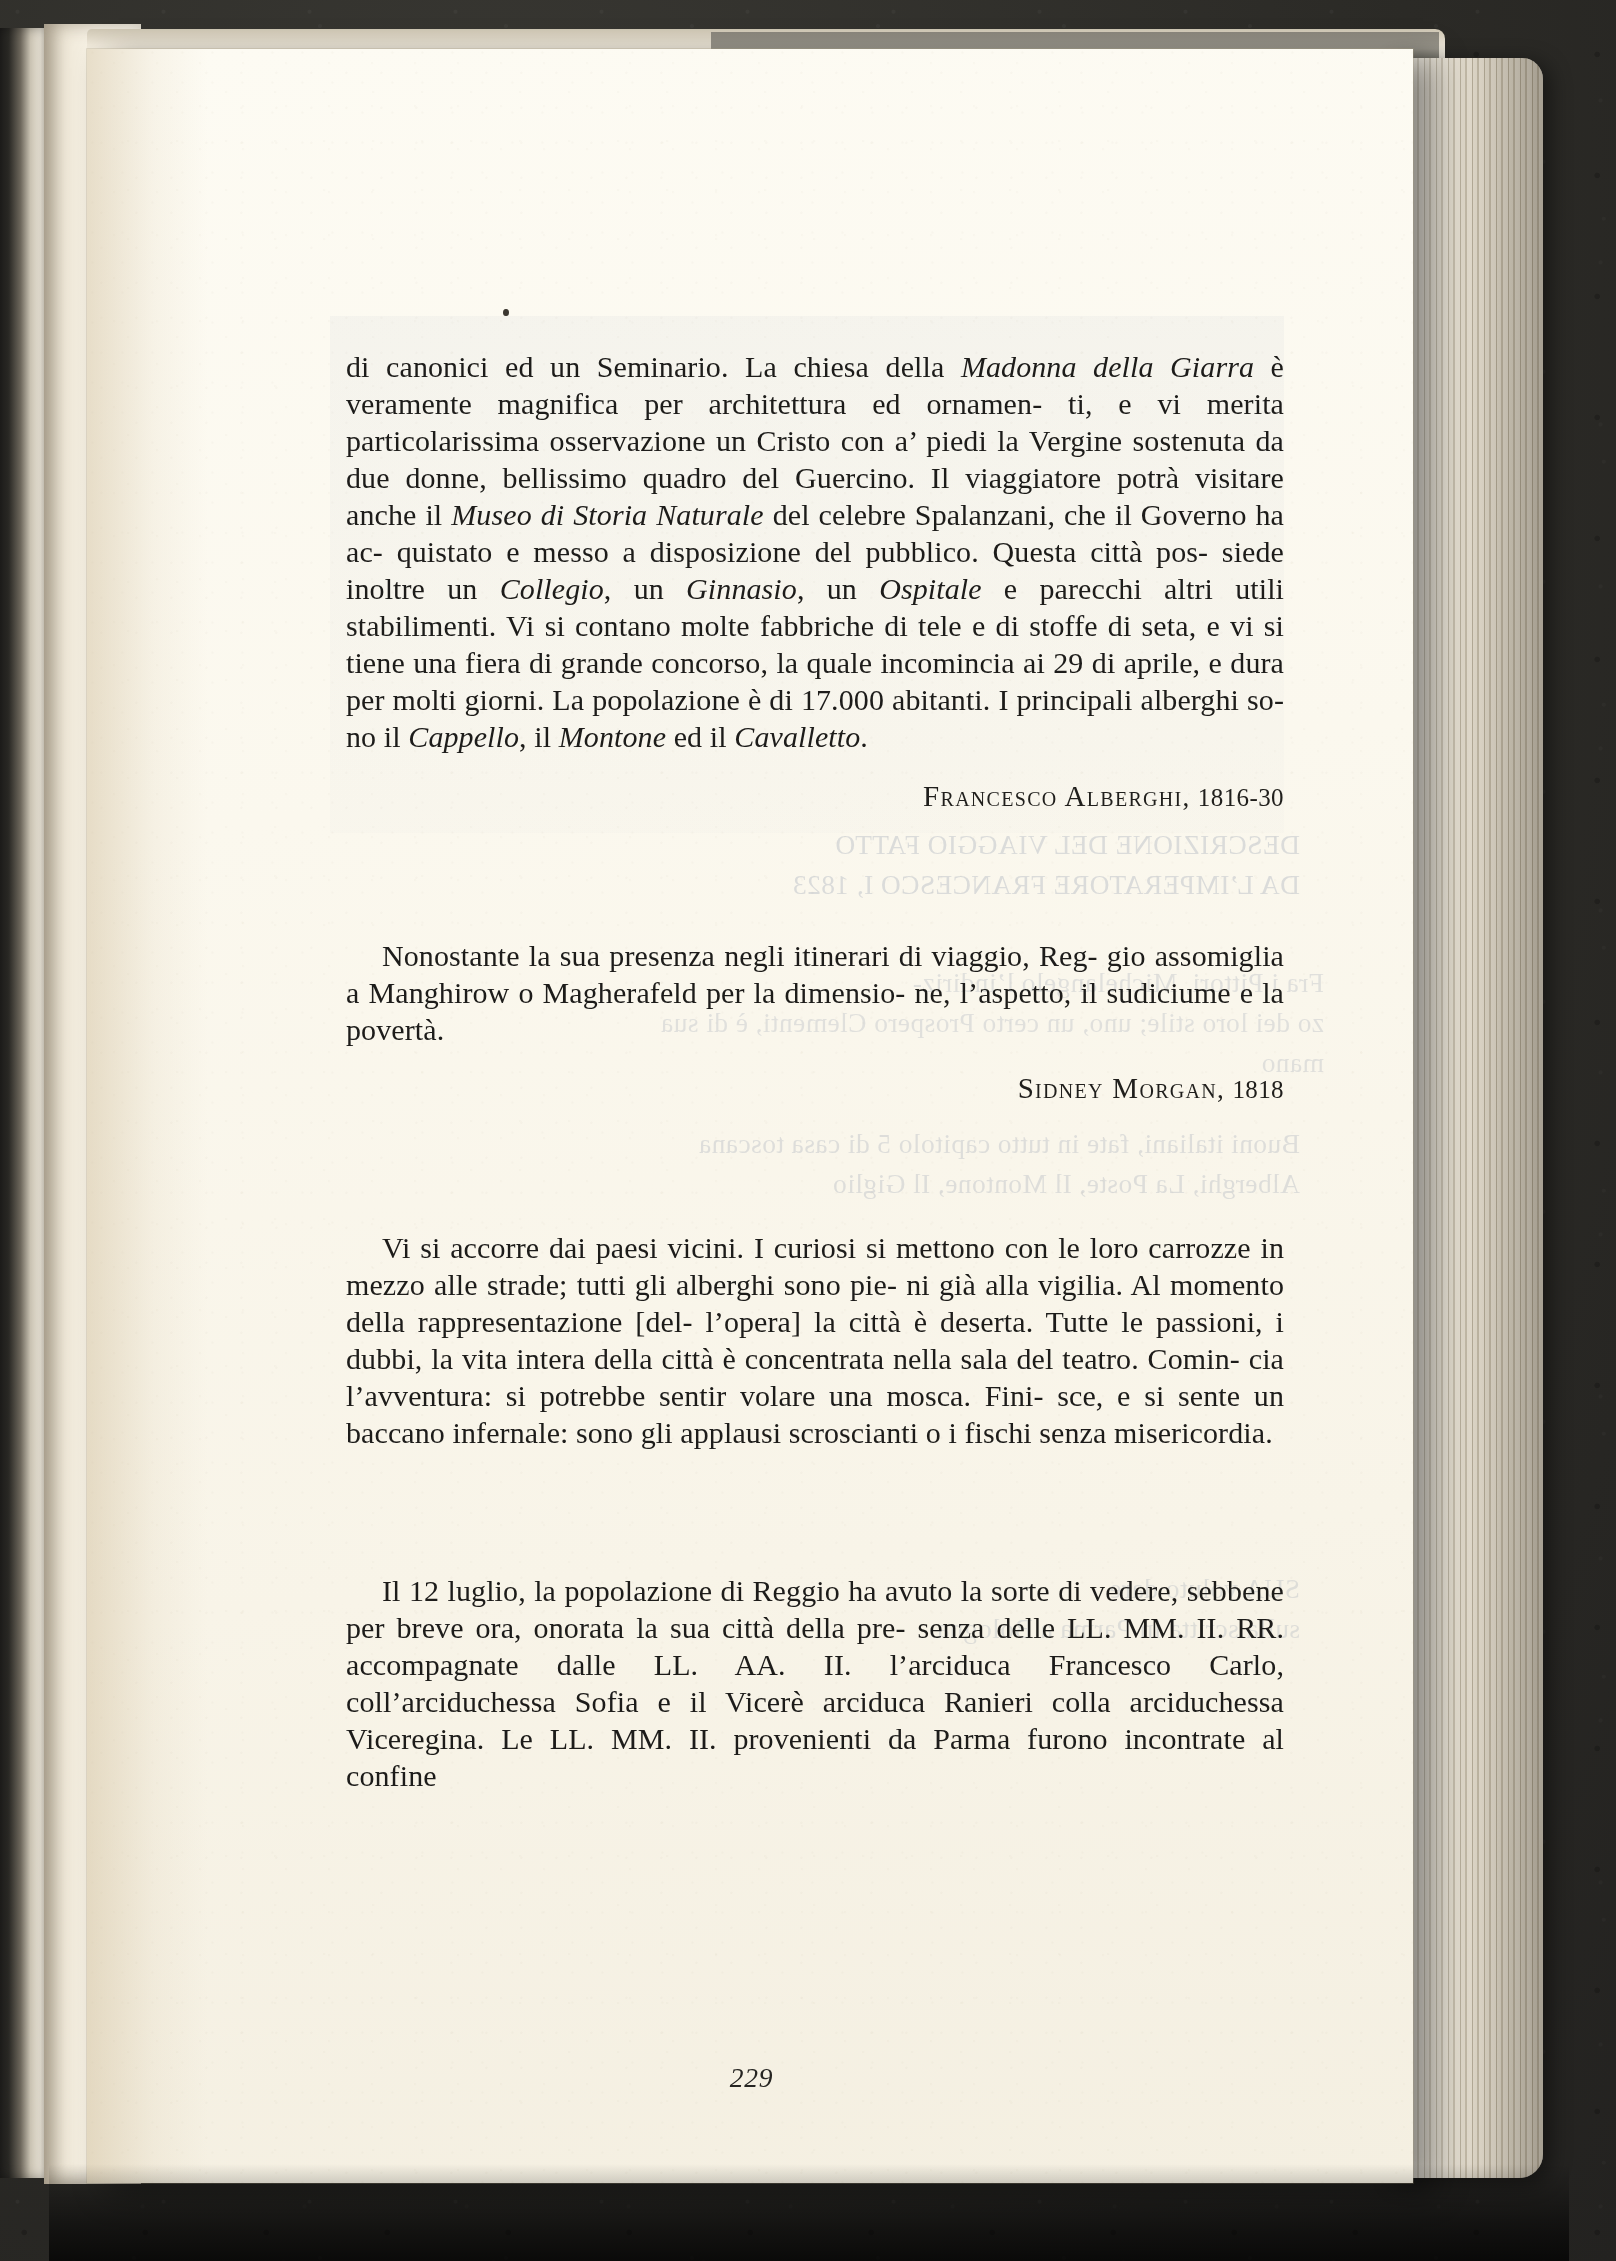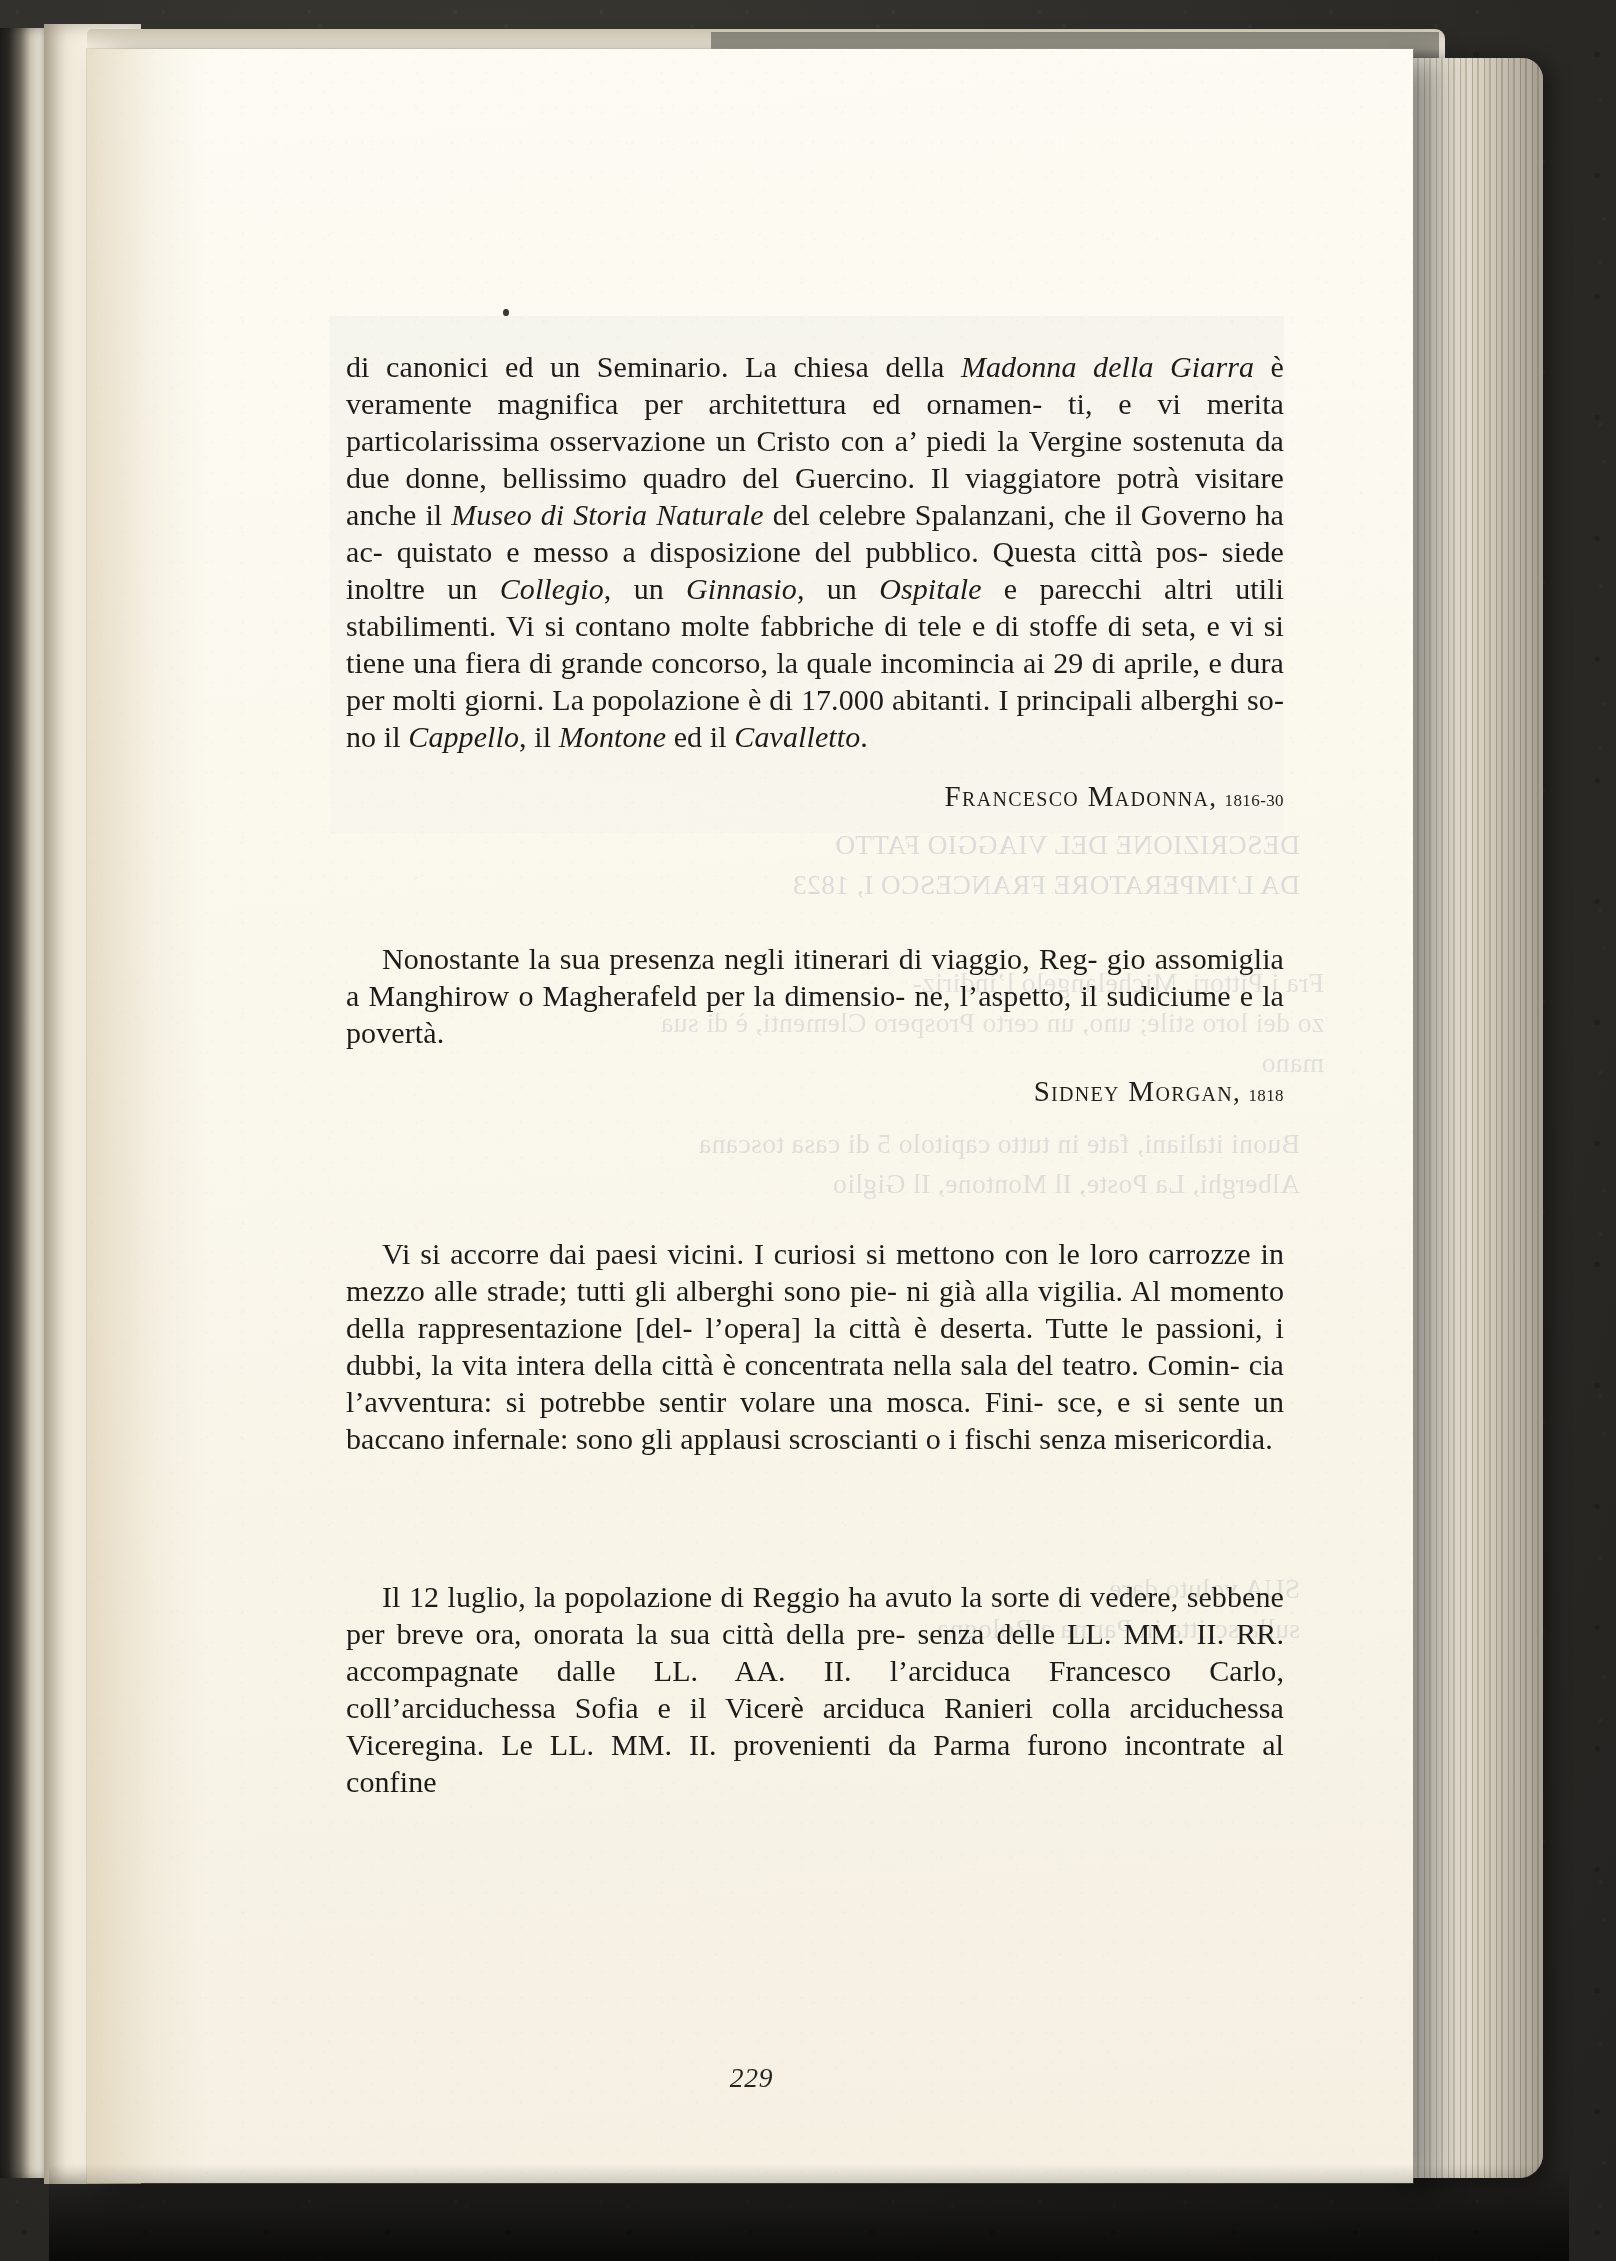--- a/index.html
+++ b/index.html
@@ -182,21 +182,21 @@
     color: #201f1c;
     letter-spacing: 0.9px;
     font-family: "Liberation Serif", "DejaVu Serif", serif;
   }
   .attrib .name {
     font-variant: small-caps;
     font-size: 29px;
     letter-spacing: 1.3px;
   }
   .attrib .year {
-    font-size: 17px;
+    font-size: 25px;
     letter-spacing: 0.4px;
   }
   .attrib sub {
     font-size: 18px;
     vertical-align: baseline;
     position: relative;
     top: 5.7px;
   }
 
   
@@ -282,21 +282,21 @@
       </div>
       <div class="bleed b4">
         <div>SUA voluto dare</div>
         <div>sulla scritta in Parma a Bologna</div>
       </div>
 
       <div class="textblock">
 
         <p class="para">di canonici ed un Seminario. La chiesa della <i>Madonna della</i> <i>Giarra</i> è veramente magnifica per architettura ed ornamen- ti, e vi merita particolarissima osservazione un Cristo con a’ piedi la Vergine sostenuta da due donne, bellissimo quadro del Guercino. Il viaggiatore potrà visitare anche il <i>Museo di</i> <i>Storia Naturale</i> del celebre Spalanzani, che il Governo ha ac- quistato e messo a disposizione del pubblico. Questa città pos- siede inoltre un <i>Collegio</i>, un <i>Ginnasio</i>, un <i>Ospitale</i> e parecchi altri utili stabilimenti. Vi si contano molte fabbriche di tele e di stoffe di seta, e vi si tiene una fiera di grande concorso, la quale incomincia ai 29 di aprile, e dura per molti giorni. La popolazione è di 17.000 abitanti. I principali alberghi so- no il <i>Cappello</i>, il <i>Montone</i> ed il <i>Cavalletto</i>.</p>
         <div class="attrib">
-          <span class="name">Francesco Madonna</span><span>, </span><span class="year">1816-30</span>
+          <span class="name">Francesco Alberghi</span><span>, </span><span class="year">1816-30</span>
         </div>
 
         <div class="spacer-lg"></div>
 
         <p class="para indent">Nonostante la sua presenza negli itinerari di viaggio, Reg- gio assomiglia a Manghirow o Magherafeld per la dimensio- ne, l’aspetto, il sudiciume e la povertà.</p>
         <div class="attrib">
           <span class="name">Sidney Morgan</span><span>, </span><span class="year">1818</span>
         </div>
 
         <div class="spacer-md"></div>

